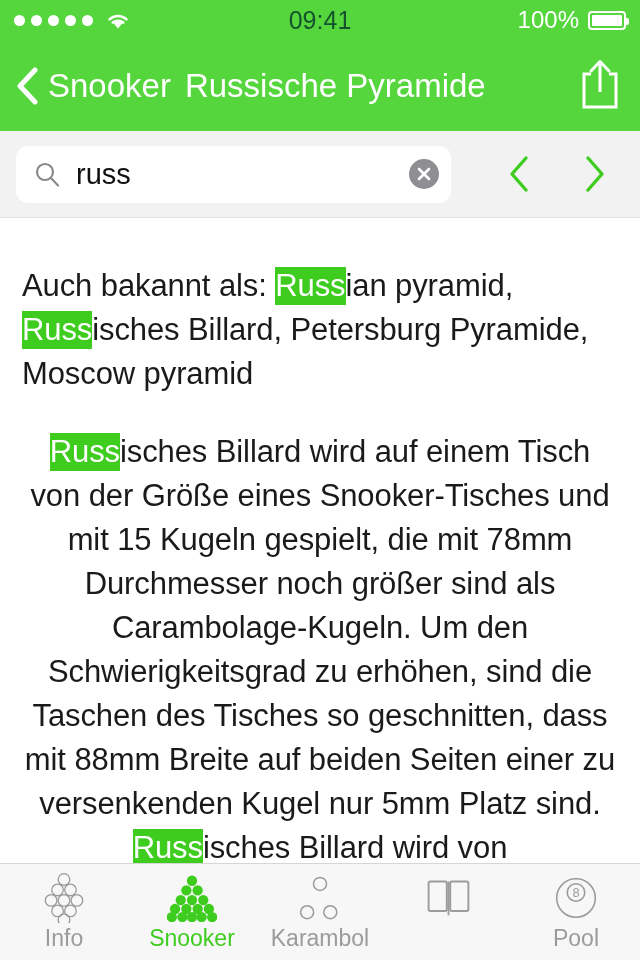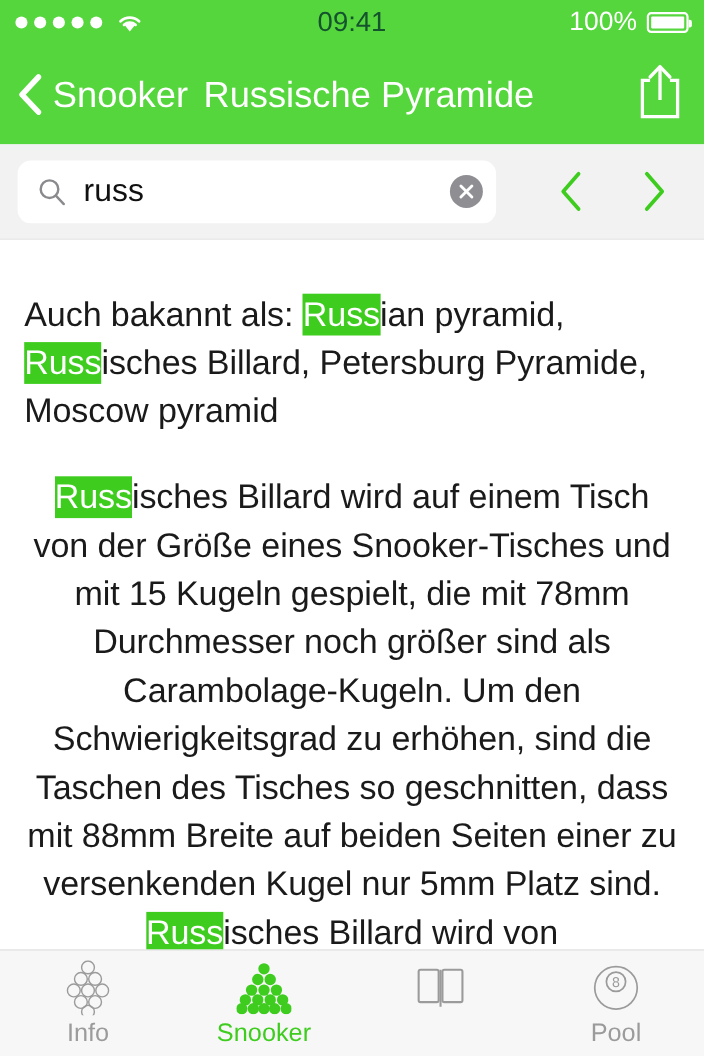--- a/index.html
+++ b/index.html
@@ -406,20 +406,32 @@
               <circle cx="19" cy="52" r="6.4"></circle>
               <circle cx="31" cy="52" r="6.4"></circle>
               <circle cx="43" cy="52" r="6.4"></circle>
               <circle cx="56" cy="52" r="6.4"></circle>
           </g>
         </svg>
       </span>
       <span class="tab-label">Snooker</span>
     </div>
 
+    <div class="tab">
+      <span class="tab-icon">
+        <svg viewBox="0 0 56 52" width="48" height="45" aria-hidden="true">
+          <g fill="none" stroke="#9B9B9B" stroke-width="1.8">
+            <circle cx="28" cy="9" r="7.6"></circle>
+            <circle cx="13" cy="42" r="7.6"></circle>
+            <circle cx="40" cy="42" r="7.6"></circle>
+          </g>
+        </svg>
+      </span>
+      <span class="tab-label">Karambol</span>
+    </div>
 
     <div class="tab">
       <span class="tab-icon">
         <svg viewBox="0 0 52 46" width="45" height="40" aria-hidden="true">
           <g fill="none" stroke="#9B9B9B" stroke-width="2.2" stroke-linejoin="round">
             <rect x="3" y="4" width="21" height="34" rx="2"></rect>
             <rect x="28" y="4" width="21" height="34" rx="2"></rect>
             <line x1="26" y1="4" x2="26" y2="43"></line>
           </g>
         </svg>

